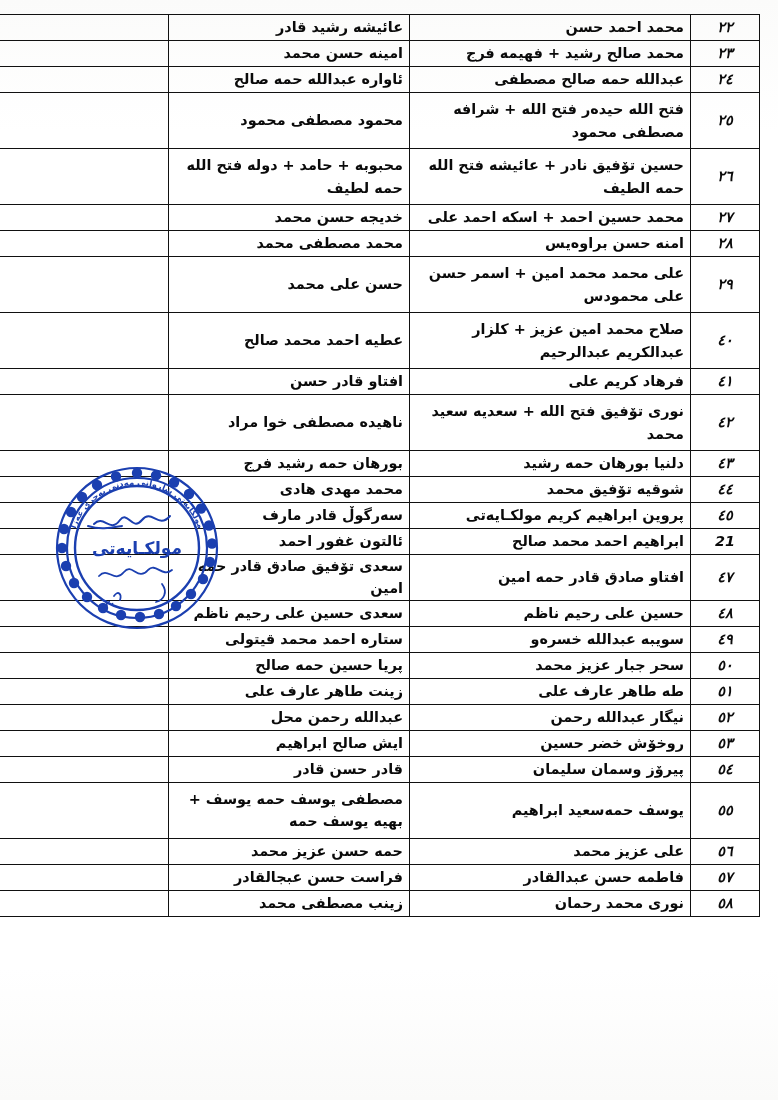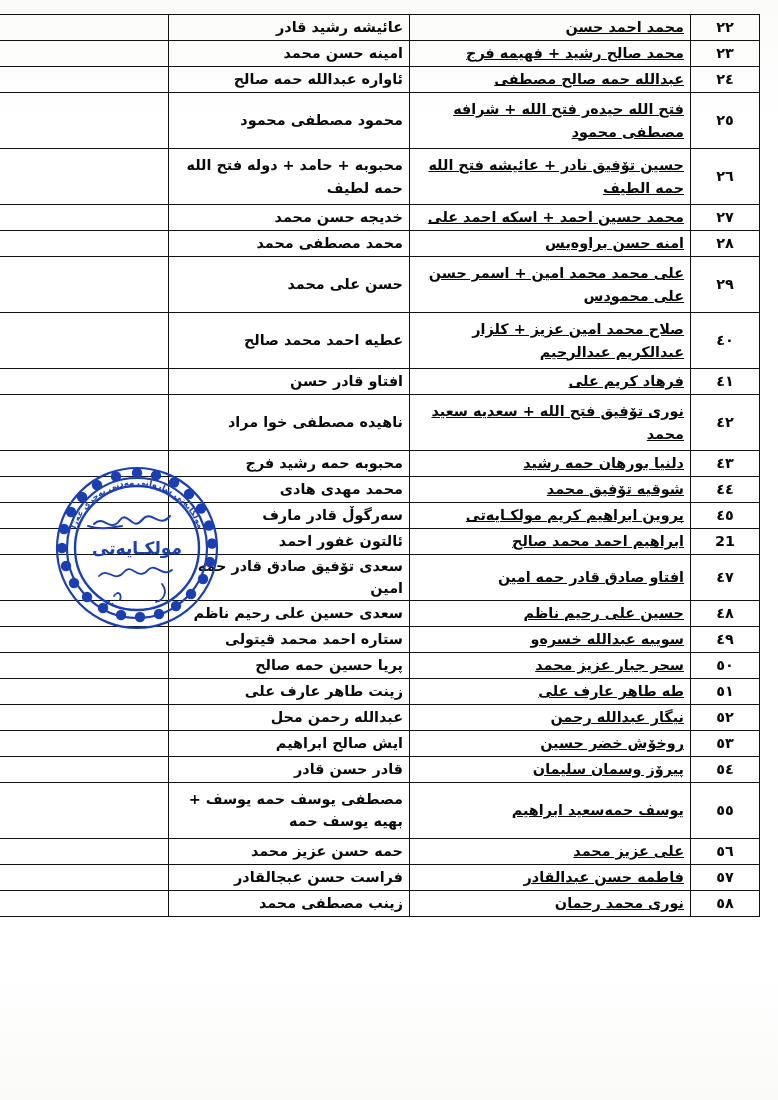--- a/index.html
+++ b/index.html
@@ -52,25 +52,25 @@
     font-weight: 600;
     background: transparent;
     letter-spacing: 0;
   }
 
   td.col-num {
     width: 56px;
     text-align: center;
     font-size: 14.5px;
     font-weight: 700;
+    font-style: italic;
   }
   td.col-name1 {
     width: 268px;
     text-align: right;
-    text-decoration: underline;
   }
   td.col-name2 {
     width: 228px;
   }
   td.col-blank {
     width: 188px;
   }
 
   tr.r1 td { height: 25px; }
   tr.r2 td { height: 55px; }
@@ -176,21 +176,21 @@
         </tr>
         <tr class="r2">
           <td class="col-num">٤٢</td>
           <td class="col-name1">نوری تۆفیق فتح الله + سعدیه سعید محمد</td>
           <td class="col-name2">ناهیده مصطفی خوا مراد</td>
           <td class="col-blank"></td>
         </tr>
         <tr class="r1">
           <td class="col-num">٤٣</td>
           <td class="col-name1">دلنیا بورهان حمه رشید</td>
-          <td class="col-name2">محبوبه حمه رشید فرج</td>
+          <td class="col-name2">بورهان حمه رشید فرج</td>
           <td class="col-blank"></td>
         </tr>
         <tr class="r1">
           <td class="col-num">٤٤</td>
           <td class="col-name1">شوقیه تۆفیق محمد</td>
           <td class="col-name2">محمد مهدی هادی</td>
           <td class="col-blank"></td>
         </tr>
         <tr class="r1">
           <td class="col-num">٤٥</td>

